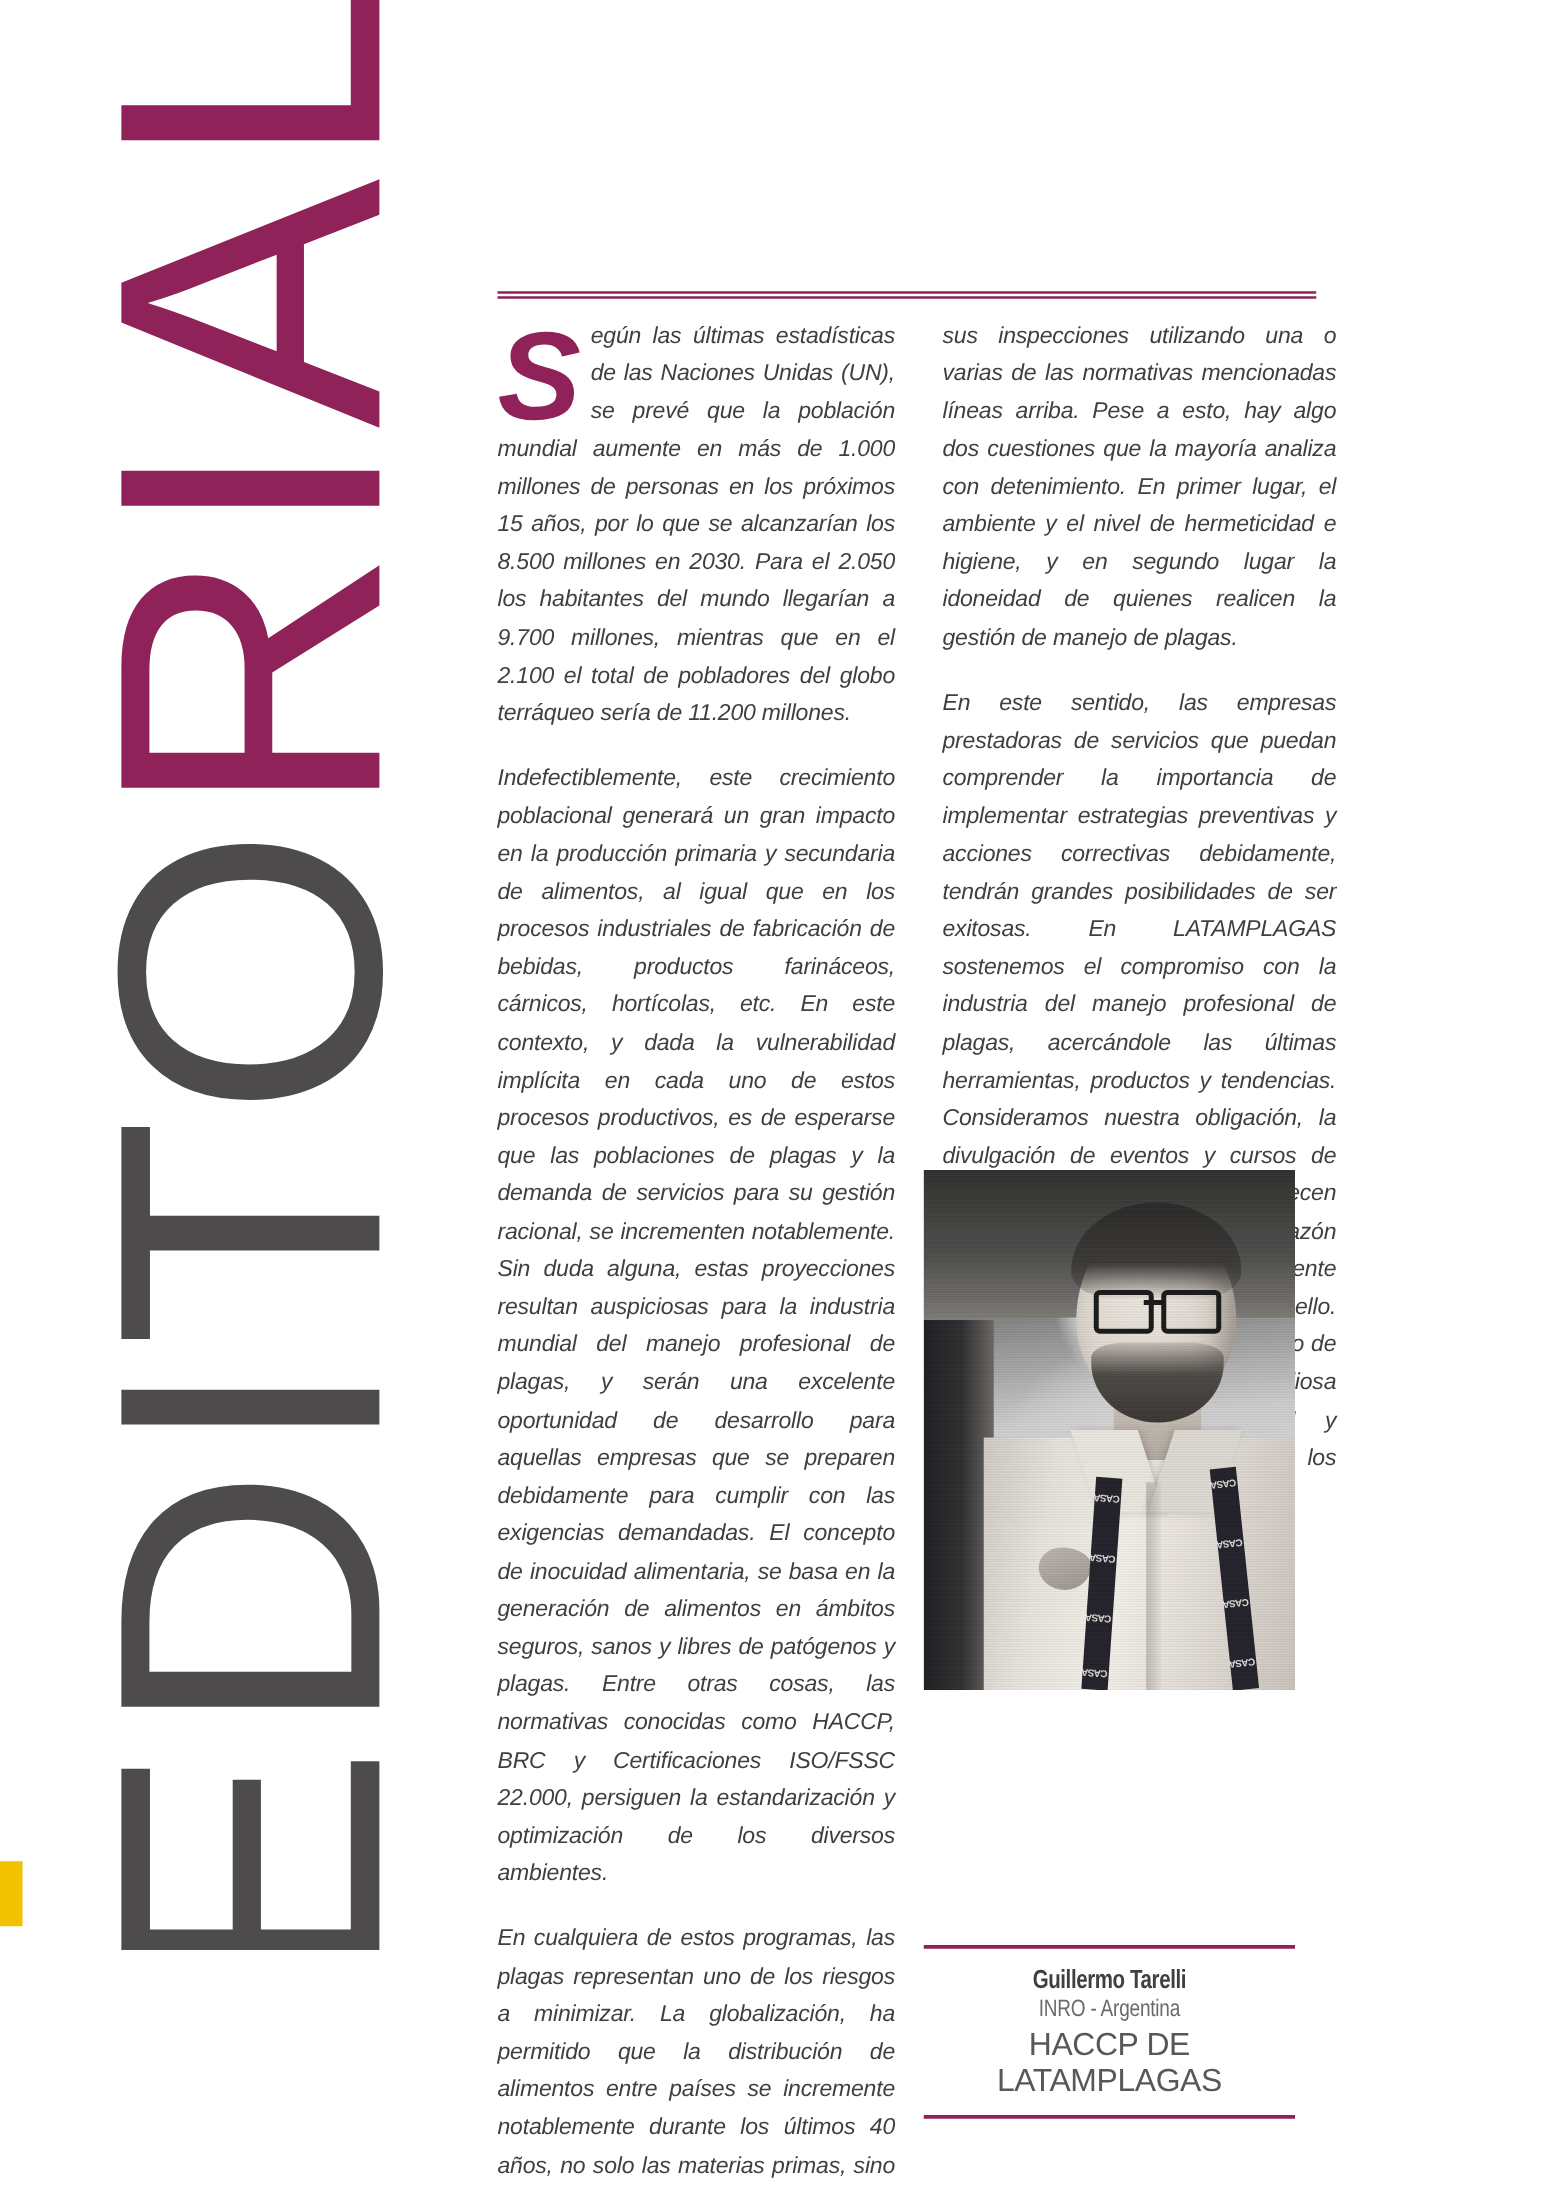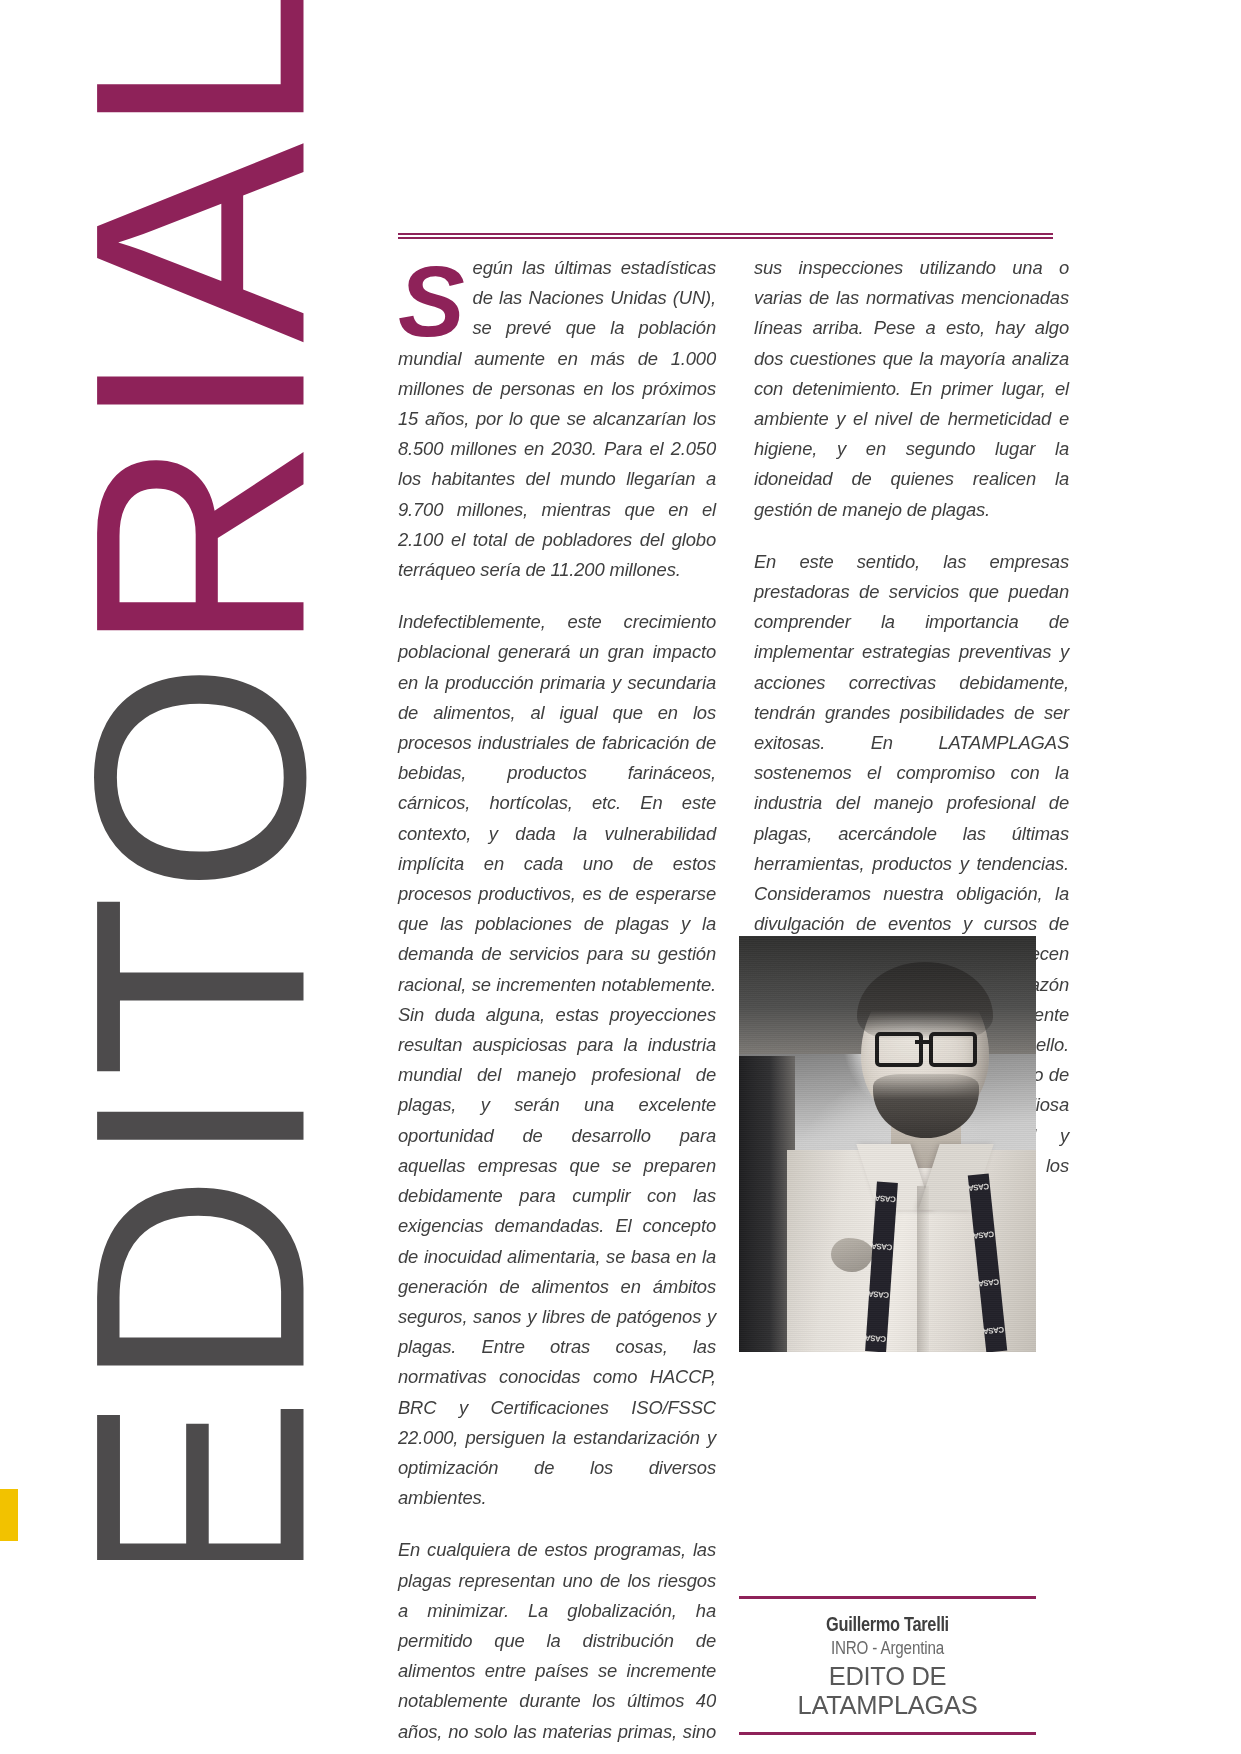--- a/index.html
+++ b/index.html
@@ -262,21 +262,20 @@
     pointer-events: none;
   }
 
   
   .caption {
     position: absolute;
     left: 739px;
     top: 1556px;
     width: 297px;
     text-align: center;
-    margin-top: 40px;
   }
   .cap-rule {
     width: 100%;
     height: 3px;
     background: #8e2259;
   }
   .cap-name {
     font-family: "Liberation Sans", sans-serif;
     font-weight: bold;
     font-size: 21px;
@@ -365,19 +364,19 @@
       <div class="lg" style="top:100px">CASA</div>
       <div class="lg" style="top:148px">CASA</div>
     </div>
     <div class="ph-grain"></div>
   </div>
 
   <div class="caption">
     <div class="cap-rule"></div>
     <div class="cap-name">Guillermo Tarelli</div>
     <div class="cap-org">INRO - Argentina</div>
-    <div class="cap-role">EDITO DE LATAMPLAGAS</div>
+    <div class="cap-role">HACCP DE LATAMPLAGAS</div>
     <div class="cap-rule"></div>
   </div>
 
   <div class="accent-yellow"></div>
 
 </div>
 
 </body></html>

